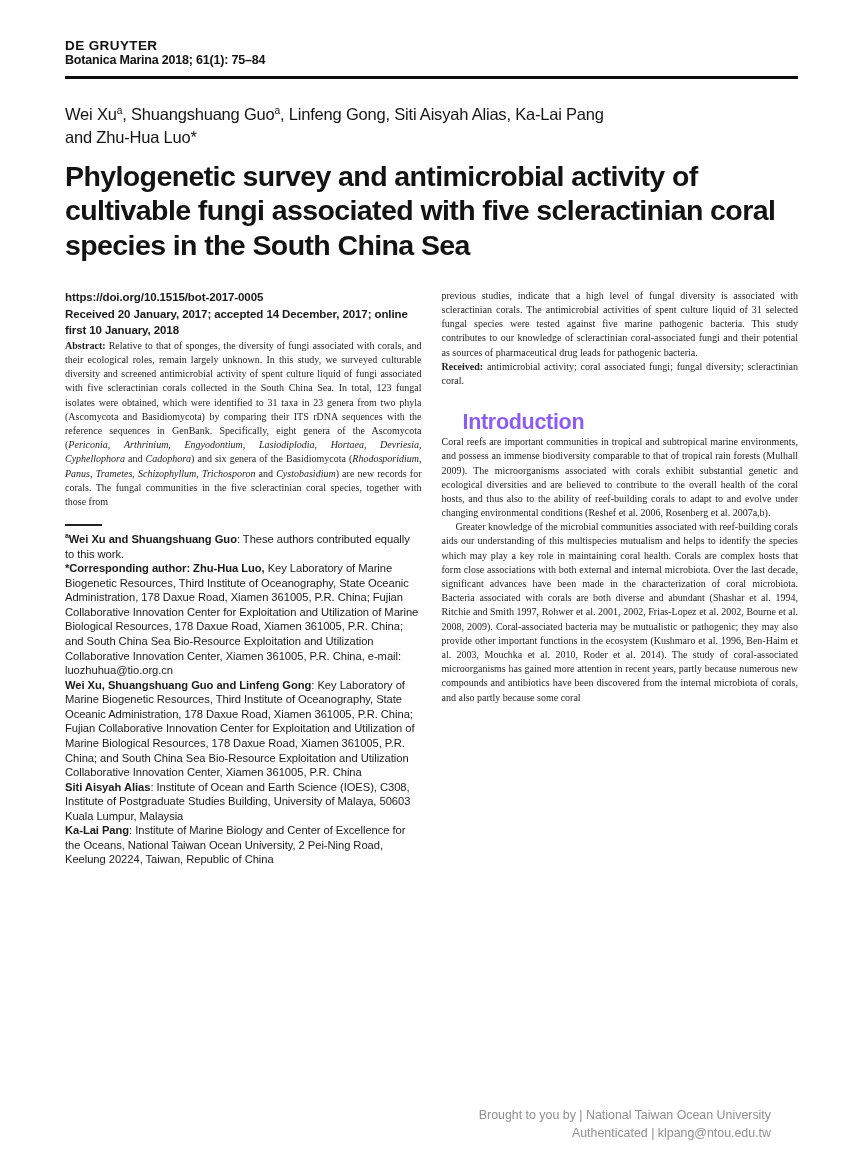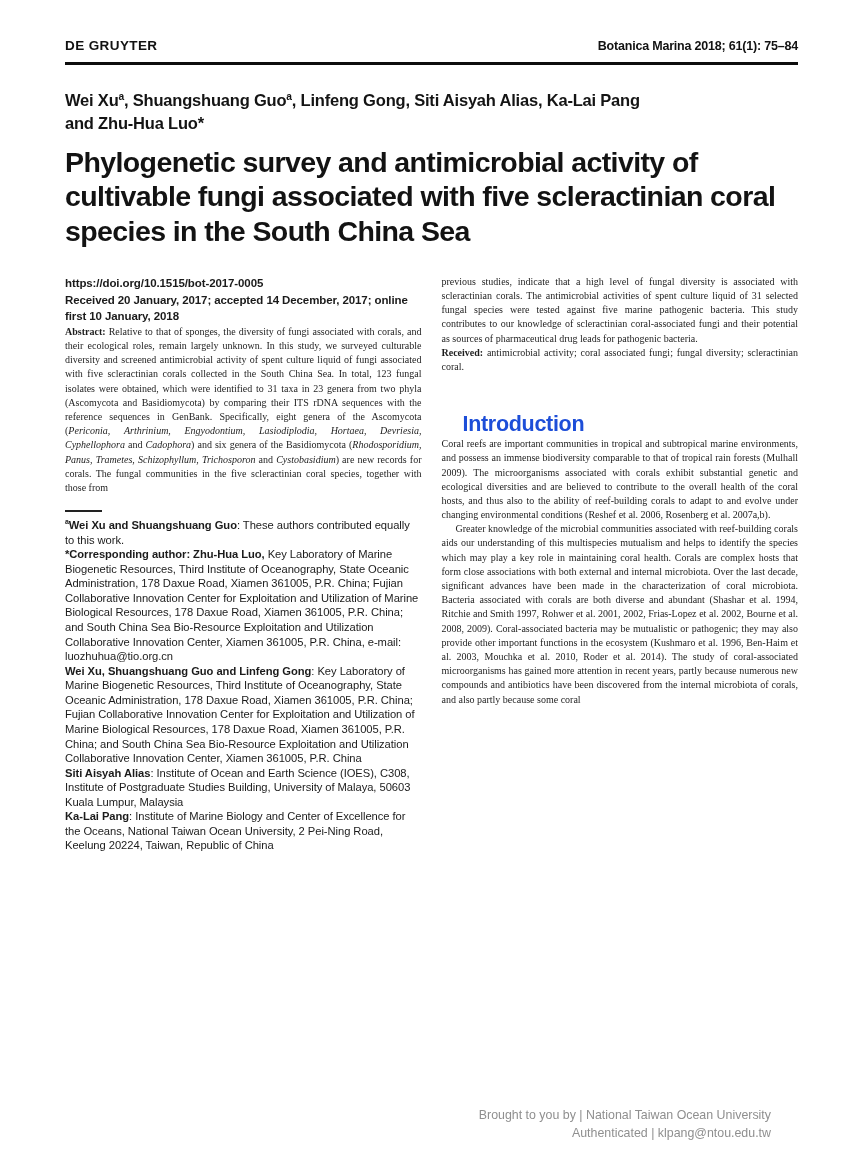--- a/index.html
+++ b/index.html
@@ -2,40 +2,40 @@
 <html><head>
 <meta charset="utf-8">
 <style>
   html,body{margin:0;padding:0;background:#ffffff;}
   .page{
     position:relative;width:863px;height:1153px;box-sizing:border-box;
     background:#ffffff;padding:38px 65px 0 65px;overflow:hidden;
     font-family:"Liberation Serif",serif;color:#1d1d1d;
   }
   .hdr{display:flex;justify-content:space-between;align-items:baseline;
-    font-family:"Liberation Sans",sans-serif;font-weight:bold;color:#121212;}
+    font-family:"Liberation Sans",sans-serif;font-weight:bold;color:#121212;flex-direction:column;}
   .hdr .pub{font-size:13.5px;letter-spacing:.4px;}
   .hdr .cit{font-size:12.5px;letter-spacing:-.2px;}
   .rule{height:3px;background:#0d0d0d;margin-top:9px;}
-  .authors{margin-top:24px;font-family:"Liberation Sans",sans-serif;font-weight:bold;
+  .authors{margin-top:24px;font-family:"Liberation Sans",sans-serif;font-weight:normal;
     font-size:16.5px;line-height:1.38;letter-spacing:-.2px;color:#141414;}
   .title{margin:10px 0 0 0;font-family:"Liberation Sans",sans-serif;font-weight:bold;
     font-size:28.5px;line-height:1.22;letter-spacing:-.6px;color:#131313;}
   .cols{display:flex;gap:20px;margin-top:26px;}
   .col{flex:1;min-width:0;}
   .doi{font-family:"Liberation Sans",sans-serif;font-size:11.5px;font-weight:600;
     line-height:1.45;letter-spacing:-.1px;color:#1b1b1b;}
   p.body{font-size:10px;line-height:1.42;text-align:justify;margin:0;}
   .abstract{margin-top:17px;}
   .kw{margin-top:19px;}
   .fnrule{width:37px;height:2px;background:#222;margin:15px 0 6px 0;}
   .fn{font-family:"Liberation Sans",sans-serif;font-size:11.2px;line-height:1.3;
     margin:0;letter-spacing:-.05px;color:#1b1b1b;}
   h2.intro{font-family:"Liberation Sans",sans-serif;font-weight:bold;font-size:21.5px;
-    letter-spacing:-.3px;margin:38px 0 0 0;color:#1d4ed8;padding-left:21px;}
+    letter-spacing:-.3px;margin:22px 0 0 0;color:#8b5cf6;padding-left:21px;}
   .p-first{margin-top:18px;}
   .p-indent{text-indent:14px;}
   .footer{position:absolute;right:92px;bottom:10px;text-align:right;
     font-family:"Liberation Sans",sans-serif;font-size:12.4px;line-height:1.45;color:#8f8f8f;}
   .b{font-weight:bold;}
   .i{font-style:italic;}
   .sup{vertical-align:super;font-size:.62em;line-height:0;}
   .b.sup{font-weight:bold;}
 </style>
 </head>

